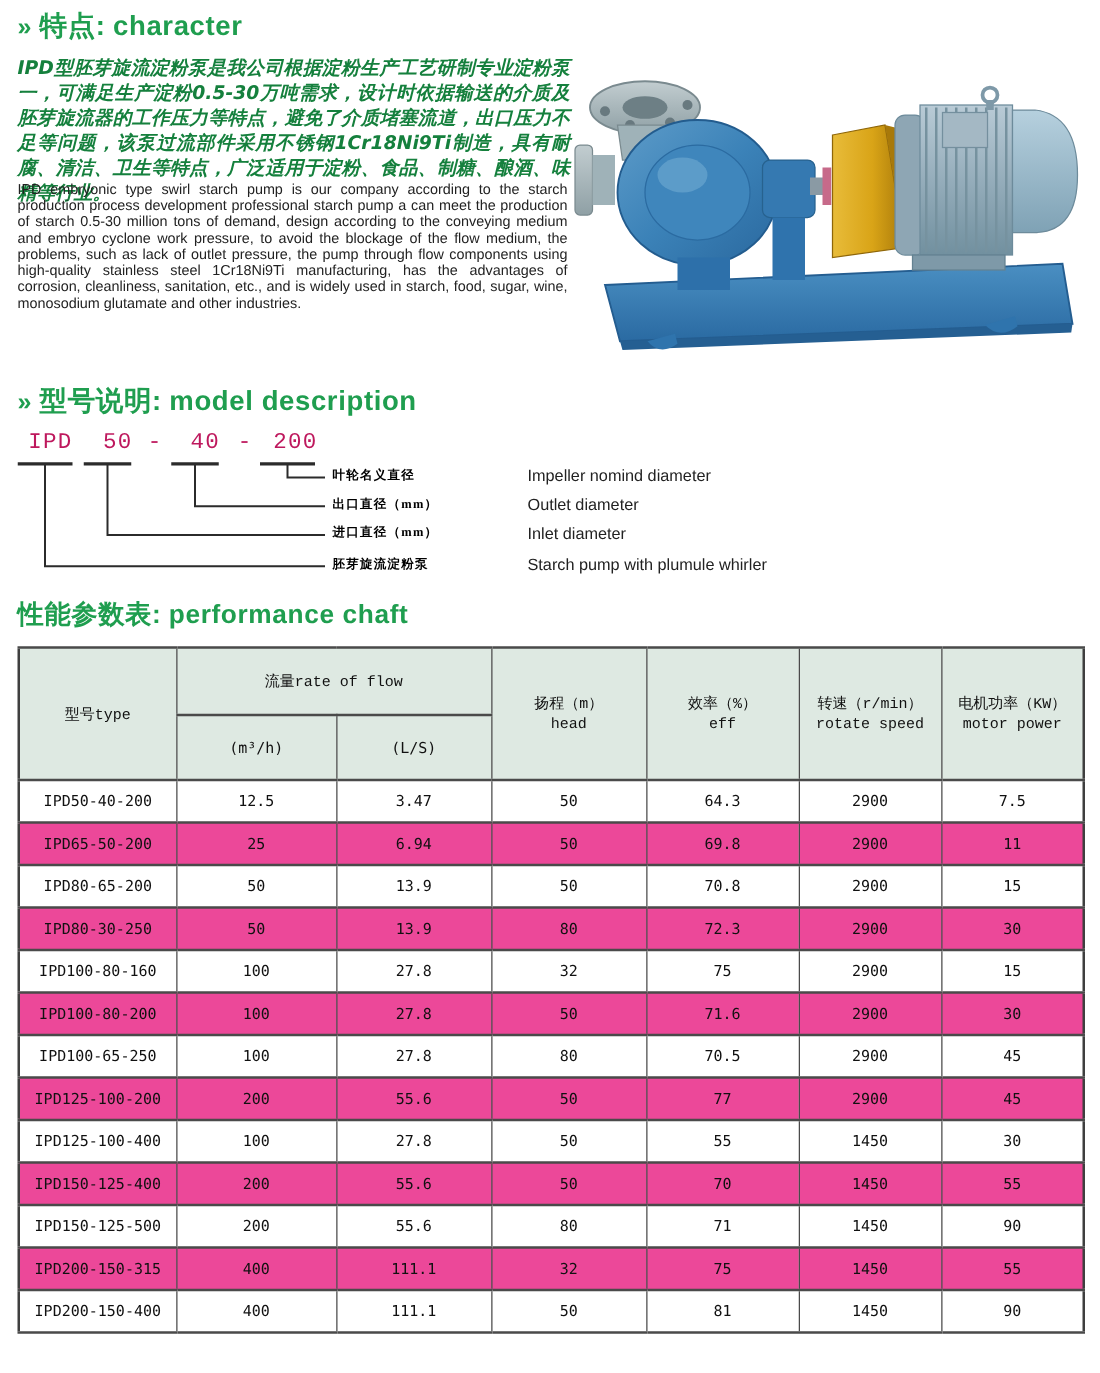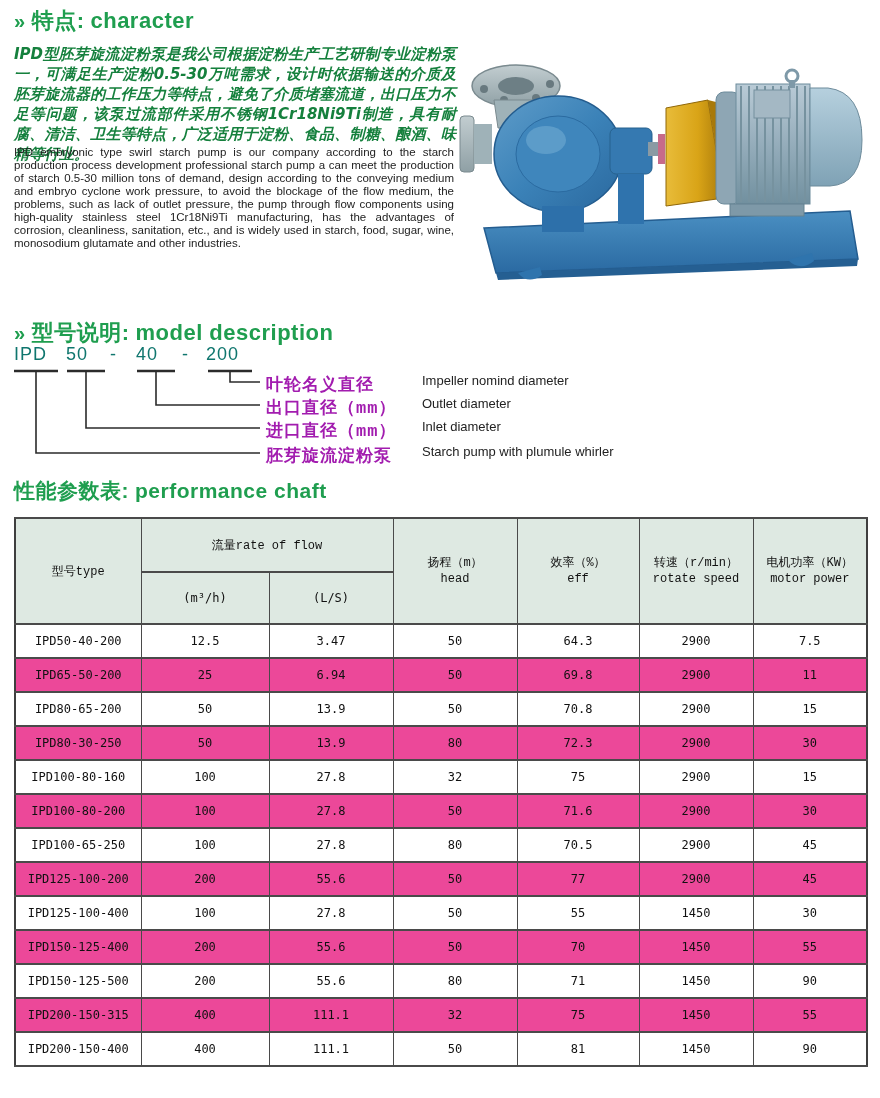--- a/index.html
+++ b/index.html
@@ -9,50 +9,50 @@
   }
   
   .sec-heading{
     position:absolute;left:14px;
     color:#1f9e4f;font-weight:bold;font-size:22px;letter-spacing:0.5px;
     white-space:nowrap;
   }
   .sec-heading .marker{font-size:20px;margin-right:6px;}
   .sec-heading .en{margin-left:6px;font-weight:bold;}
   #h-character{top:6px;}
-  #h-model{top:306px;margin-top:12px;}
+  #h-model{top:306px;}
   #h-performance{top:477px;font-size:21px;}
   
   #para-zh{
     position:absolute;left:14px;top:44px;width:442px;
     font-size:15px;line-height:20px;font-weight:bold;color:#15803d;
     text-align:justify;font-family:"DejaVu Sans", sans-serif;font-style:italic;
   }
   #para-en{
     position:absolute;left:14px;top:146px;width:440px;
     font-size:11.5px;line-height:13px;color:#222;text-align:justify;
   }
   #pump-photo{position:absolute;left:458px;top:56px;width:410px;height:236px;}
   
   #model-diagram{position:absolute;left:14px;top:344px;width:852px;height:126px;}
   .code-part{
-    position:absolute;top:0;font-family:Liberation Sans, sans-serif;
-    font-size:18px;color:#0f766e;text-align:left;letter-spacing:1px;
+    position:absolute;top:0;font-family:Liberation Mono, monospace;
+    font-size:18px;color:#be185d;text-align:right;letter-spacing:1px;
   }
   #cp0{left:0;width:44px;}
   #cp1{left:52px;width:40px;}
   #cp2{left:96px;width:20px;}
   #cp3{left:122px;width:40px;}
   #cp4{left:168px;width:20px;}
   #cp5{left:192px;width:48px;}
   #diagram-lines{position:absolute;left:0;top:24px;width:852px;height:102px;}
   .model-label{position:absolute;height:18px;white-space:nowrap;}
   .model-label .zh{
-    position:absolute;left:252px;font-weight:bold;font-size:17px;color:#a21caf;
-    font-family:Liberation Mono, monospace;letter-spacing:1px;
+    position:absolute;left:252px;font-weight:bold;font-size:10px;color:#000000;
+    font-family:Liberation Serif, serif;letter-spacing:1px;
   }
   .model-label .en{position:absolute;left:408px;font-size:13px;color:#222;}
   #ml0{top:29px;}
   #ml1{top:52px;}
   #ml2{top:75px;}
   #ml3{top:100px;}
   
   #perf-table{
     position:absolute;left:14px;top:517px;width:852px;
     border-collapse:collapse;table-layout:fixed;

